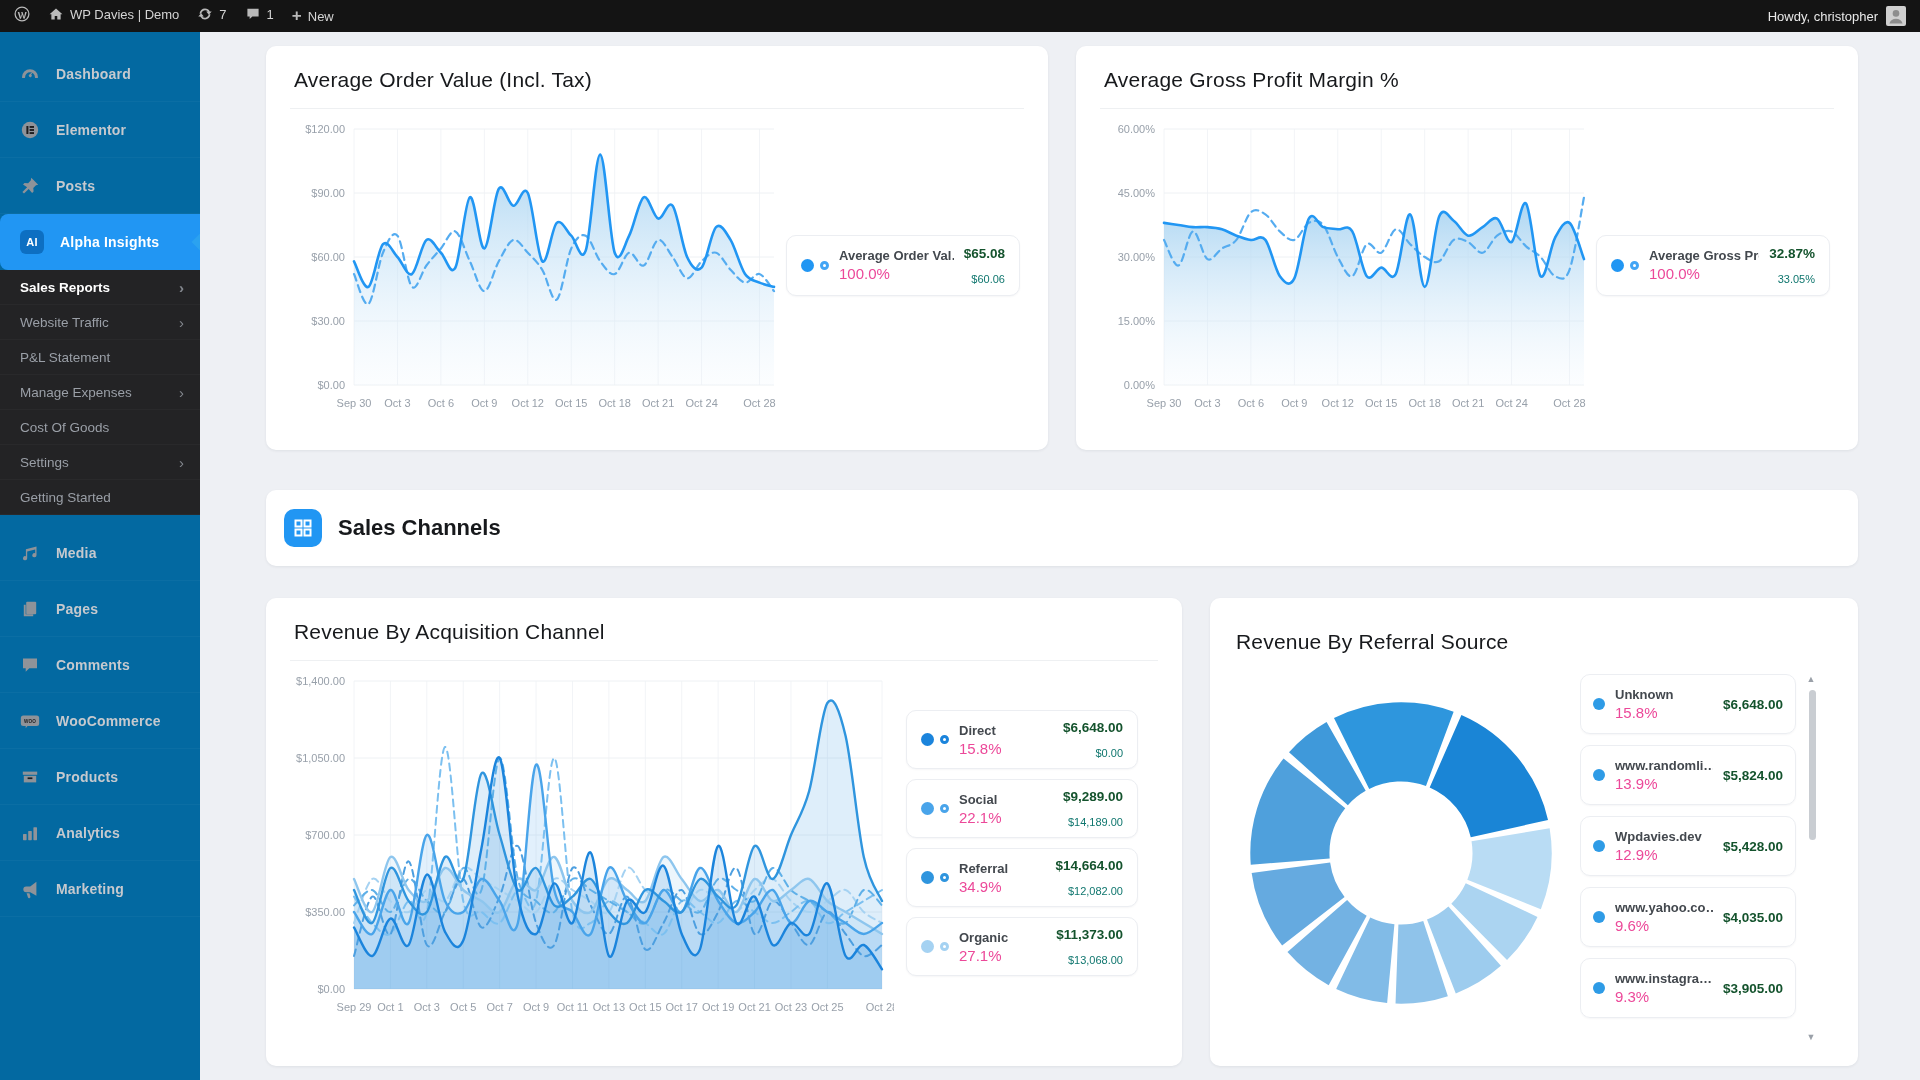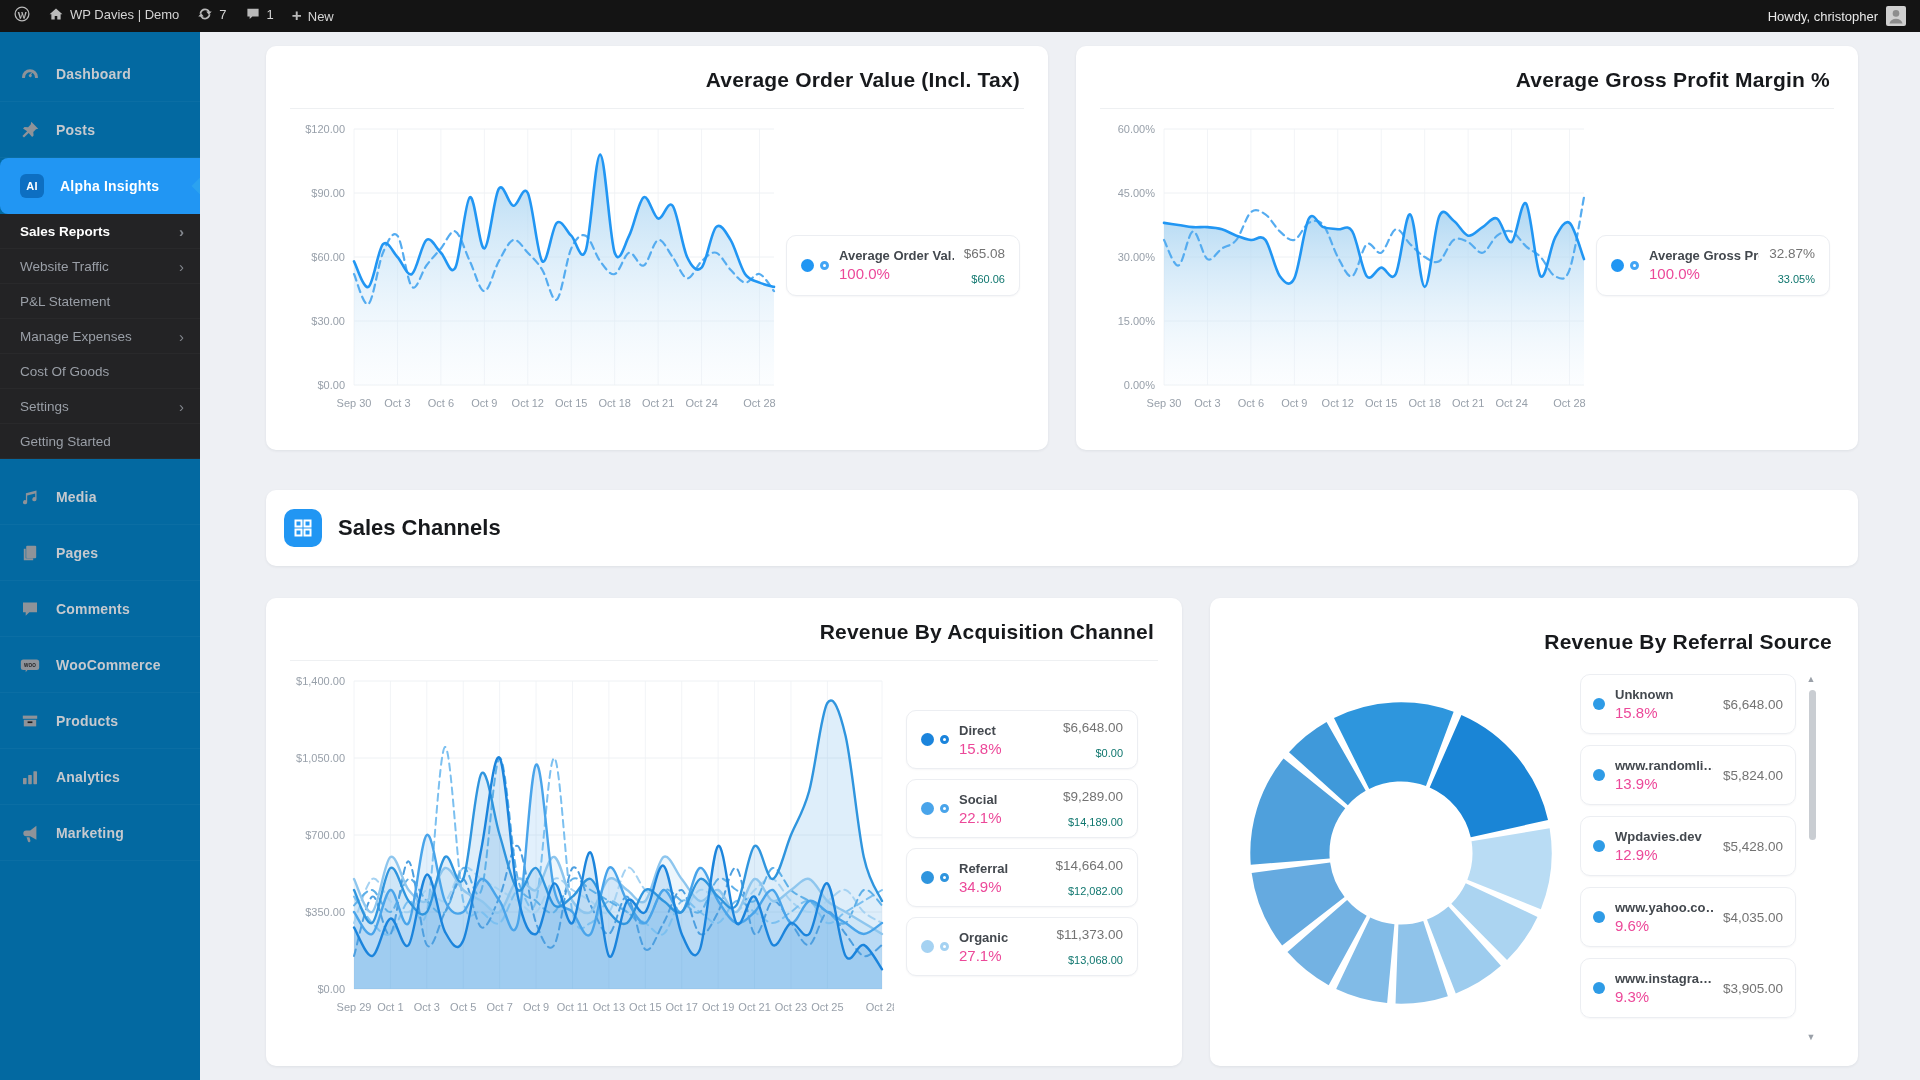--- a/index.html
+++ b/index.html
@@ -36,40 +36,40 @@
     padding:0 16px 0 20px; color:#9a9fa7; font-size:13.5px; font-weight:500; cursor:pointer;
     border-bottom:1px solid rgba(255,255,255,.03); }
   .submenu-item.active { color:#fff; font-weight:700; }
   .submenu-item .chev { color:#83878e; font-size:15px; }
   .nav-gap { height:10px; }
 
   
   .row { display:flex; gap:28px; }
   .card { background:#fff; border-radius:10px; box-shadow:0 1px 3px rgba(16,24,40,.07); }
   .chart-card { padding:22px 28px 14px; }
-  .card-title { font-size:21px; font-weight:700; color:#17191c; letter-spacing:.2px;text-align:right; }
+  .card-title { font-size:21px; font-weight:400; color:#17191c; letter-spacing:.2px; }
   .divider { border-top:1px solid #eef0f2; margin:16px -4px 6px; }
   .chart-row { display:flex; align-items:center; }
   svg.chart text { font-size:11px; fill:#98a0aa; }
 
   .top-cards .card { flex:1; height:404px; }
 
   
   .legend-card { border:1px solid #eceef2; border-radius:10px; background:#fff;
     box-shadow:0 1px 2px rgba(16,24,40,.04); padding:10px 14px; display:flex;
     align-items:center; gap:10px; width:234px; }
   .dots { display:flex; align-items:center; gap:6px; flex:none; }
   .dot { width:13px; height:13px; border-radius:50%; }
   .dot.ring { width:9px; height:9px; border:3px solid #42a5f5; background:#fff; }
   .l-text { flex:1; min-width:0; }
   .l-name { display:block; font-size:13px; color:#43484e; font-weight:600; white-space:nowrap;
     overflow:hidden; }
   .l-pct { display:block; font-size:15px; color:#ec4899; margin-top:2px; }
   .l-vals { text-align:right; }
-  .l-cur { display:block; font-size:13.5px; font-weight:400; color:#737373;text-align:right; }
+  .l-cur { display:block; font-size:13.5px; font-weight:700; color:#14532d;text-align:right; }
   .l-prev { display:block; font-size:11px; color:#0f766e; margin-top:12px; }
 
   
   .banner { margin-top:40px; height:76px; display:flex; align-items:center; gap:16px;
     padding:0 18px; }
   .grid-icon { width:38px; height:38px; border-radius:10px; background:#2196f3; display:flex;
     align-items:center; justify-content:center; }
   .grid-icon svg { width:20px; height:20px; }
   .banner-title { font-size:22px; font-weight:700; color:#17191c; }
 
@@ -145,20 +145,32 @@
   <aside>
     <nav id="sidebar-nav">
         <div class="nav-item">
           <span style="display: flex; align-items: center;">
             <svg viewBox="0 0 20 20">
               <path d="M2 13.2a8 8 0 1 1 16 0c0 .5-.45.9-1 .9h-1.1a1 1 0 0 1-1-.9 4.9 4.9 0 0 0-9.8 0 1 1 0 0 1-1 .9H3c-.55 0-1-.4-1-.9z"></path>
               <path d="M9.1 12.6a1.5 1.5 0 1 0 2.1-2.1L14.6 6l-4.9 4.3a1.5 1.5 0 0 0-.6 2.3z"></path>
             </svg>
           </span>
           <span>Dashboard</span>
+        </div>
+        <div class="nav-item">
+          <span style="display: flex; align-items: center;">
+            <svg viewBox="0 0 20 20">
+              <circle cx="10" cy="10" r="8.2"></circle>
+              <rect x="6.4" y="6" width="2" height="8" fill="#1d1d1f"></rect>
+              <rect x="9.6" y="6" width="4.4" height="1.9" fill="#1d1d1f"></rect>
+              <rect x="9.6" y="9.05" width="4.4" height="1.9" fill="#1d1d1f"></rect>
+              <rect x="9.6" y="12.1" width="4.4" height="1.9" fill="#1d1d1f"></rect>
+            </svg>
+          </span>
+          <span>Elementor</span>
         </div>
         <div class="nav-item">
           <span style="display: flex; align-items: center;">
             <svg viewBox="0 0 20 20">
               <path d="M11.3 1.8l6.9 6.9-2.2.6-2.7 2.7.3 3.6-1.5 1.5-3.4-4.2L4 17.6 2.4 16l4.7-4.7L3 8.4l1.5-1.5 3.6.3 2.6-2.7z"></path>
             </svg>
           </span>
           <span>Posts</span>
         </div>
         <div class="nav-item active">

